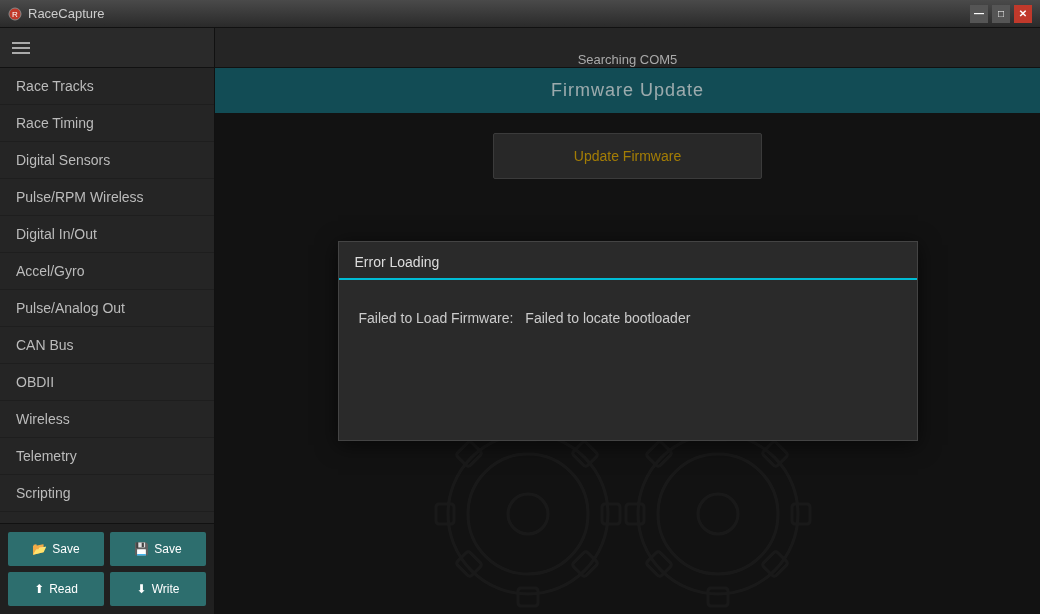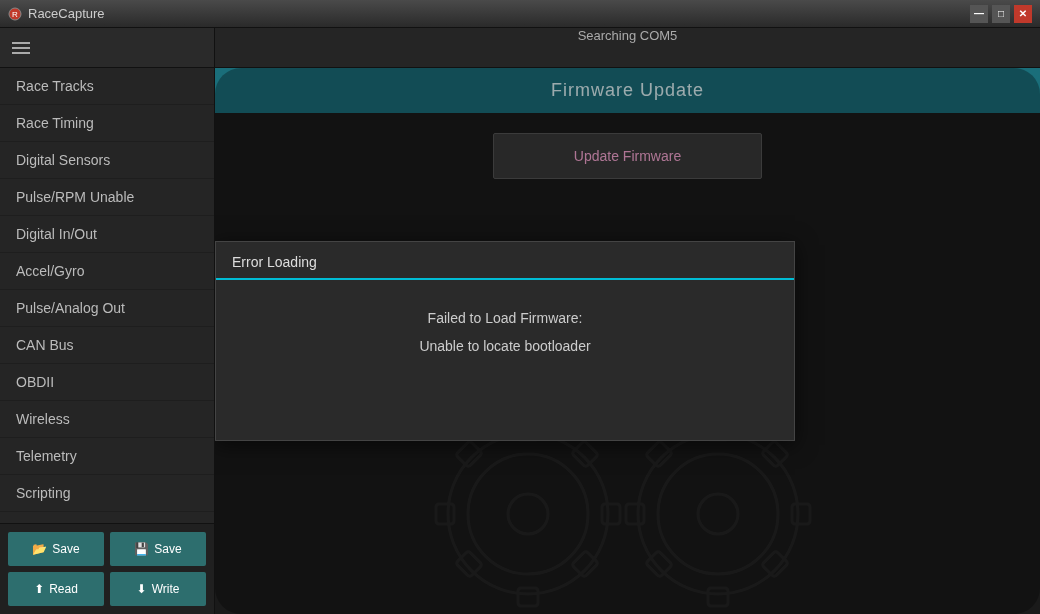--- a/index.html
+++ b/index.html
@@ -142,21 +142,21 @@
       flex-direction: column;
       background: #1a1a1a;
       position: relative;
     }
 
     
     .top-bar {
       height: 40px;
       background: #252525;
       display: flex;
-      align-items: flex-start;
+      align-items: flex-end;
       justify-content: center;
       border-bottom: 1px solid #111;
     }
 
     .connection-status {
       font-size: 13px;
       color: #aaa;
     }
 
     
@@ -184,21 +184,21 @@
     .firmware-btn-area {
       padding: 20px;
       display: flex;
       justify-content: center;
       width: 100%;
     }
 
     .firmware-update-btn {
       background: #3a3a3a;
       border: 1px solid #555;
-      color: #f9a8d4;
+      color: #eab308;
       padding: 14px 80px;
       font-size: 14px;
       cursor: pointer;
       border-radius: 2px;
     }
 
     
     .gear-decoration {
       position: absolute;
       bottom: 0;
@@ -212,43 +212,43 @@
 
     
     .dialog-overlay {
       position: absolute;
       top: 0;
       left: 0;
       right: 0;
       bottom: 0;
       display: flex;
       align-items: center;
+      justify-content: center;
       background: rgba(0,0,0,0.3);
-      border-radius: 26px;
     }
 
     .error-dialog {
       background: #2a2a2a;
       border: 1px solid #444;
       width: 580px;
       min-height: 200px;
       box-shadow: 0 4px 20px rgba(0,0,0,0.6);
     }
 
     .error-dialog-header {
       padding: 12px 16px 8px;
       font-size: 14px;
       color: #ddd;
       border-bottom: 2px solid #00bcd4;
     }
 
     .error-dialog-body {
       padding: 30px 20px;
       display: flex;
-      flex-direction: column;
+      flex-direction: row;
       align-items: center;
       gap: 12px;
     }
 
     .error-line {
       font-size: 14px;
       color: #ccc;
       text-align: center;
     }
   </style>
@@ -279,21 +279,21 @@
         <span></span>
         <span></span>
       </div>
     </div>
 
     <nav class="sidebar-nav">
 
     <div class="sidebar-item">Race Tracks</div>
         <div class="sidebar-item">Race Timing</div>
         <div class="sidebar-item">Digital Sensors</div>
-        <div class="sidebar-item">Pulse/RPM Unable</div>
+        <div class="sidebar-item">Pulse/RPM Wireless</div>
         <div class="sidebar-item">Digital In/Out</div>
         <div class="sidebar-item">Accel/Gyro</div>
         <div class="sidebar-item">Pulse/Analog Out</div>
         <div class="sidebar-item">CAN Bus</div>
         <div class="sidebar-item">OBDII</div>
         <div class="sidebar-item">Wireless</div>
         <div class="sidebar-item">Telemetry</div>
         <div class="sidebar-item">Scripting</div>
       </nav>
 
@@ -358,20 +358,20 @@
           <rect x="338" y="130" width="18" height="20" rx="3" transform="rotate(-45 347 140)"></rect>
           <rect x="338" y="240" width="18" height="20" rx="3" transform="rotate(45 347 250)"></rect>
         </g>
       </svg>
 
       <div class="dialog-overlay">
         <div class="error-dialog">
           <div class="error-dialog-header">Error Loading</div>
           <div class="error-dialog-body">
             <div class="error-line">Failed to Load Firmware:</div>
-            <div class="error-line">Unable to locate bootloader</div>
+            <div class="error-line">Failed to locate bootloader</div>
           </div>
         </div>
       </div>
 
     </div>
   </div>
 </div>
 
 </body></html>

